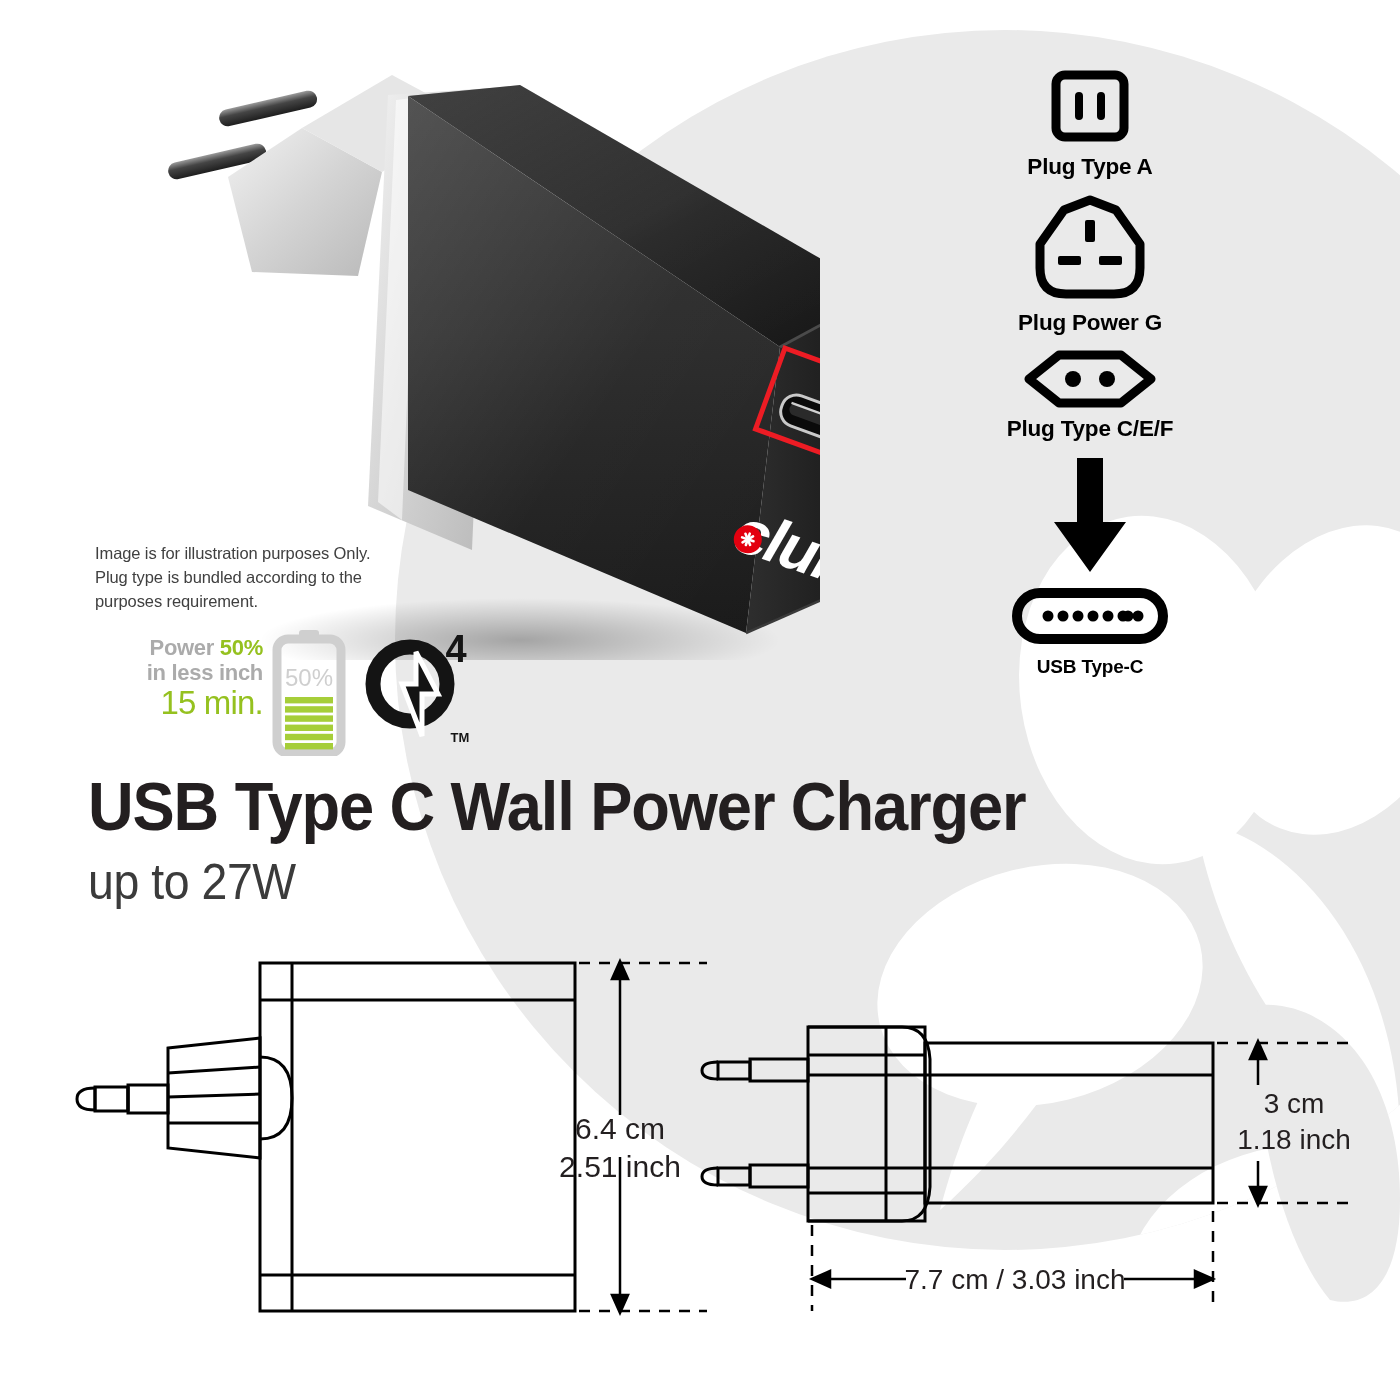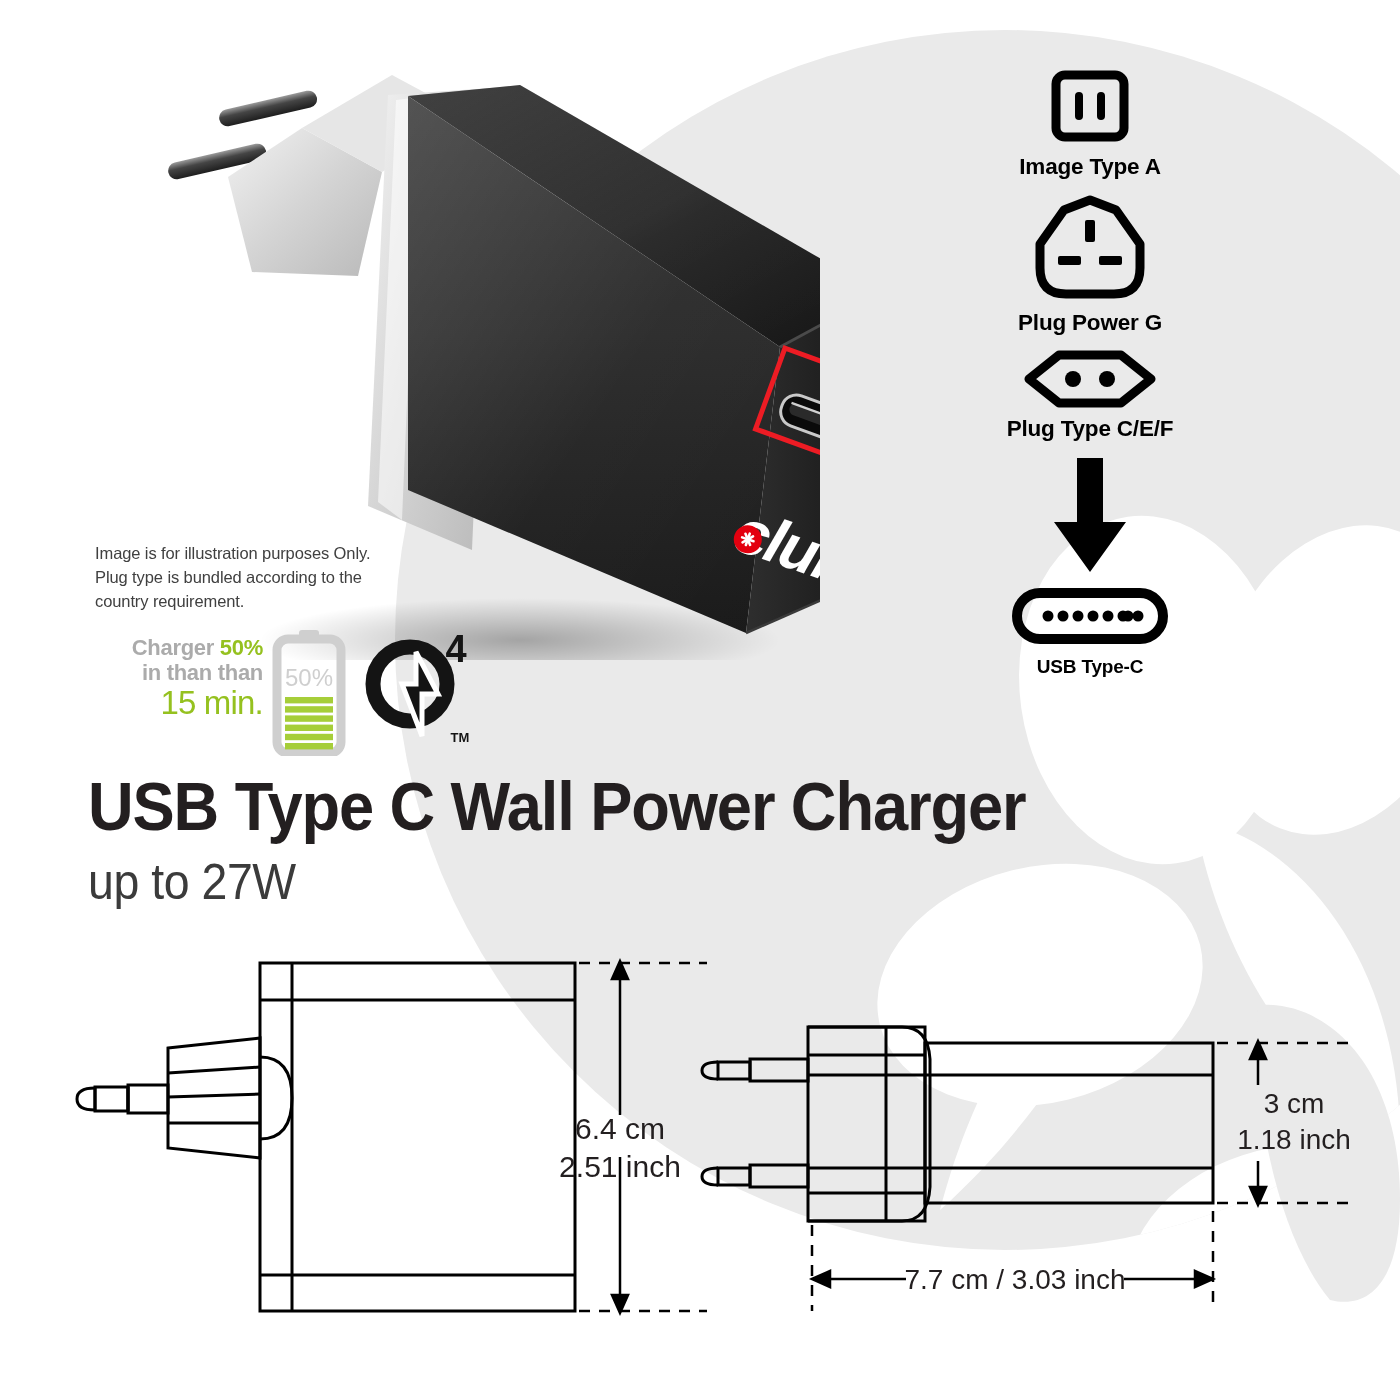--- a/index.html
+++ b/index.html
@@ -175,28 +175,28 @@
         <line x1="10" y1="-18.5" x2="18" y2="-9.5"></line>
         <line x1="18" y1="-18.5" x2="10" y2="-9.5"></line>
       </g>
       <text x="112" y="-38" font-family="Liberation Sans, sans-serif" font-size="22" font-weight="bold" fill="#ffffff">3D</text>
     </g>
   </svg>
 
   <div id="disclaimer" class="abs">
     <div>Image is for illustration purposes Only.</div>
     <div>Plug type is bundled according to the</div>
-    <div>country requirement.</div>
+    <div>purposes requirement.</div>
   </div>
 
   <div id="chargeblock" class="abs">
 
     <div id="chargetext">
-      <div class="ct-l1"><span>Charger </span><span class="grn">50%</span></div>
-      <div class="ct-l2">in than than</div>
+      <div class="ct-l1"><span>Power </span><span class="grn">50%</span></div>
+      <div class="ct-l2">in less inch</div>
       <div class="ct-l3">15 min.</div>
     </div>
 
     <svg id="batt" width="74" height="128" viewBox="0 0 74 128">
       <rect x="27" y="2" width="20" height="10" rx="3" fill="#cfcfcf"></rect>
       <rect x="5" y="11" width="64" height="114" rx="11" fill="none" stroke="#cfcfcf" stroke-width="9"></rect>
       <text x="37" y="58" text-anchor="middle" font-family="Liberation Sans, sans-serif" font-size="24" fill="#cfcfcf">50%</text>
       <g fill="#a6ce39">
         <rect x="13" y="69" width="48" height="6.4"></rect>
         <rect x="13" y="78.2" width="48" height="6.4"></rect>
@@ -217,21 +217,21 @@
   </div>
 
   <div id="plugcol" class="abs">
 
     <div class="plug-item">
       <svg width="80" height="76" viewBox="0 0 80 76">
         <rect x="6" y="5" width="68" height="62" rx="9" fill="none" stroke="#000" stroke-width="9"></rect>
         <rect x="25" y="22" width="8" height="28" rx="4" fill="#000"></rect>
         <rect x="47" y="22" width="8" height="28" rx="4" fill="#000"></rect>
       </svg>
-      <div class="plug-label">Image Type A</div>
+      <div class="plug-label">Plug Type A</div>
     </div>
 
     <div class="plug-item" style="margin-top:14px;">
       <svg width="120" height="108" viewBox="0 0 120 108">
         <path d="M60 6 L86 16 L110 50 L110 74 Q110 100 84 100 L36 100 Q10 100 10 74 L10 50 L34 16 Z" fill="none" stroke="#000" stroke-width="9" stroke-linejoin="round"></path>
         <rect x="55" y="26" width="10" height="22" rx="2" fill="#000"></rect>
         <rect x="28" y="62" width="23" height="9" rx="2" fill="#000"></rect>
         <rect x="69" y="62" width="23" height="9" rx="2" fill="#000"></rect>
       </svg>
       <div class="plug-label">Plug Power G</div>

